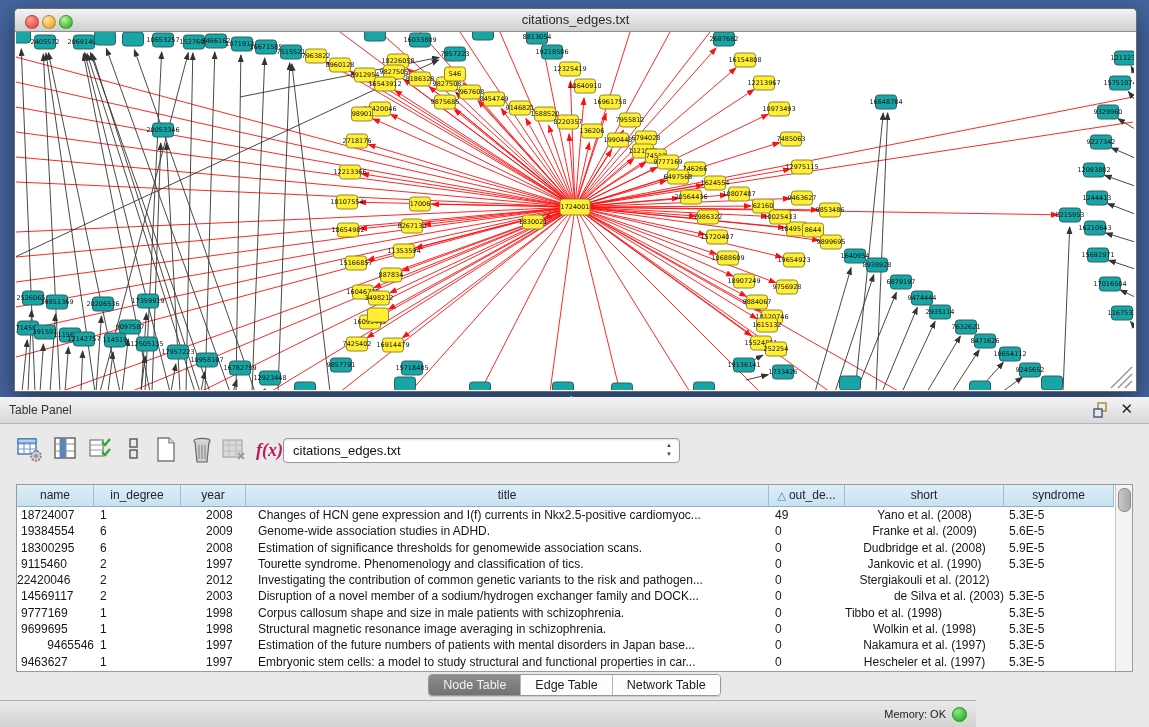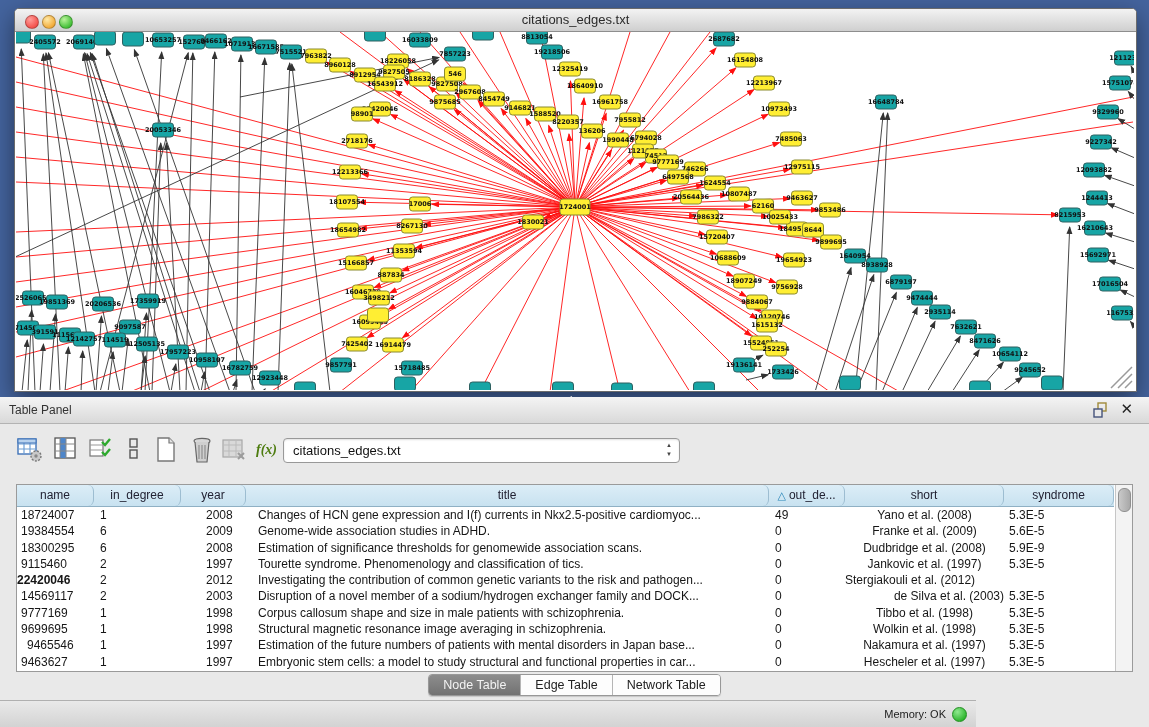--- a/index.html
+++ b/index.html
@@ -8,45 +8,45 @@
   #desktop{position:absolute;left:0;top:0;width:1149px;height:397px;background:#44649e;}
   #gwin{position:absolute;left:14px;top:8px;width:1121px;height:382px;border:1px solid #6b6b6b;
     border-radius:5px 5px 0 0;box-shadow:0 8px 24px rgba(0,0,0,.45);background:#fff;}
   #titlebar{position:absolute;left:0;top:0;right:0;height:22px;border-radius:4px 4px 0 0;
     background:linear-gradient(#f3f3f3,#cfcfcf);border-bottom:1px solid #8e8e8e;}
   .tl{position:absolute;top:6px;width:12px;height:12px;border-radius:50%;border:1px solid rgba(0,0,0,.25);}
   #tl-close{left:10px;background:radial-gradient(circle at 35% 30%,#ff9d99,#f4534e 70%);}
   #tl-min{left:27px;background:radial-gradient(circle at 35% 30%,#ffe9a6,#f3ad3c 70%);}
   #tl-zoom{left:44px;background:radial-gradient(circle at 35% 30%,#b9f39a,#46c13a 70%);}
   #gtitle{position:absolute;left:0;right:0;top:3px;text-align:center;font-size:13px;color:#2b2b2b;}
-  #canvas{position:absolute;left:1px;top:23px;width:1118px;height:358px;background:#ffffff;overflow:hidden;font-weight:bold;}
+  #canvas{position:absolute;left:1px;top:23px;width:1118px;height:358px;background:#ffffff;overflow:hidden;}
   #grip{position:absolute;right:1px;bottom:1px;}
   
   #cursor{position:absolute;left:570px;top:396px;width:9px;height:11px;}
   
   #panel{position:absolute;left:0;top:397px;width:1149px;height:330px;background:#e9e9e9;}
   #phead{position:absolute;left:0;top:0;width:1149px;height:26px;
     background:linear-gradient(#f4f4f4,#d9d9d9);border-bottom:1px solid #b3b3b3;}
   #ptitle{position:absolute;left:9px;top:6px;font-size:12px;color:#333;}
   #float-btn{position:absolute;right:40px;top:5px;width:16px;height:16px;cursor:pointer;}
   #close-btn{position:absolute;right:16px;top:3px;font-size:15px;font-weight:bold;color:#222;cursor:pointer;}
   #toolbar{position:absolute;left:16px;top:38px;height:36px;}
   .tbtn{position:absolute;top:0;width:28px;height:30px;cursor:pointer;}
   #fx{font-family:"Liberation Serif","DejaVu Serif",serif;font-style:italic;font-weight:bold;
-      font-size:14px;color:#4d7c0f;line-height:30px;}
+      font-size:18px;color:#be185d;line-height:30px;}
   #combo{position:absolute;left:267px;top:3px;width:395px;height:23px;background:#fff;
     border:1px solid #999;border-radius:4px;box-shadow:inset 0 1px 2px rgba(0,0,0,.12);}
   #combo-val{position:absolute;left:9px;top:4px;font-size:13px;color:#111;}
   #combo-arrows{position:absolute;right:7px;top:2px;font-size:6px;color:#444;line-height:9px;text-align:center;}
   
   #tablebox{position:absolute;left:16px;top:87px;width:1115px;height:186px;background:#fff;border:1px solid #9a9a9a;}
   #thead{position:absolute;left:0;top:0;height:21px;width:1097px;display:flex;
     background:linear-gradient(#dcedf7,#c8e2f0);border-bottom:1px solid #8fb0c4;}
   .hcell{height:21px;line-height:21px;font-size:12px;color:#223;text-align:center;
-    border-right:1px solid #9dbdd1;box-sizing:border-box;overflow:hidden;white-space:nowrap;border-radius:6px;}
+    border-right:1px solid #9dbdd1;box-sizing:border-box;overflow:hidden;white-space:nowrap;}
   .sortglyph{color:#2a86b8;font-size:11px;margin-right:3px;}
   #tbody{position:absolute;left:0;top:22px;width:1097px;}
   .trow{height:16.3px;display:flex;}
   .tcell{font-size:12px;color:#161616;line-height:16px;white-space:nowrap;overflow:hidden;box-sizing:border-box;}
   #vscroll{position:absolute;right:0;top:0;bottom:0;width:16px;background:#f3f3f3;border-left:1px solid #c6c6c6;}
   #vthumb{position:absolute;left:2px;top:3px;width:11px;height:22px;border-radius:6px;
     background:linear-gradient(90deg,#c9c9c9,#a8a8a8);border:1px solid #909090;}
   
   #tabsbar{position:absolute;left:0;top:277px;width:1149px;height:24px;text-align:center;}
   #seg{display:inline-flex;border:1px solid #989898;border-radius:4px;overflow:hidden;
@@ -615,69 +615,69 @@
           <div class="tcell" style="width: 159px; padding-left: 0px; text-align: center;">Franke et al. (2009)</div>
           <div class="tcell" style="width: 110px; padding-left: 5px;">5.6E-5</div>
         </div>
         <div class="trow">
           <div class="tcell" style="width: 77px; padding-left: 4px;">18300295</div>
           <div class="tcell" style="width: 87px; padding-left: 6px;">6</div>
           <div class="tcell" style="width: 65px; padding-left: 25px;">2008</div>
           <div class="tcell" style="width: 523px; padding-left: 12px;">Estimation of significance thresholds for genomewide association scans.</div>
           <div class="tcell" style="width: 76px; padding-left: 6px;">0</div>
           <div class="tcell" style="width: 159px; padding-left: 0px; text-align: center;">Dudbridge et al. (2008)</div>
-          <div class="tcell" style="width: 110px; padding-left: 5px;">5.9E-9</div>
+          <div class="tcell" style="width: 110px; padding-left: 5px;">5.9E-5</div>
         </div>
         <div class="trow">
           <div class="tcell" style="width: 77px; padding-left: 4px;">9115460</div>
           <div class="tcell" style="width: 87px; padding-left: 6px;">2</div>
           <div class="tcell" style="width: 65px; padding-left: 25px;">1997</div>
           <div class="tcell" style="width: 523px; padding-left: 12px;">Tourette syndrome. Phenomenology and classification of tics.</div>
           <div class="tcell" style="width: 76px; padding-left: 6px;">0</div>
-          <div class="tcell" style="width: 159px; padding-left: 0px; text-align: center;">Jankovic et al. (1997)</div>
+          <div class="tcell" style="width: 159px; padding-left: 0px; text-align: center;">Jankovic et al. (1990)</div>
           <div class="tcell" style="width: 110px; padding-left: 5px;">5.3E-5</div>
         </div>
         <div class="trow">
-          <div class="tcell" style="width: 77px;  font-weight: bold;">22420046</div>
+          <div class="tcell" style="width: 77px; ">22420046</div>
           <div class="tcell" style="width: 87px; padding-left: 6px;">2</div>
           <div class="tcell" style="width: 65px; padding-left: 25px;">2012</div>
           <div class="tcell" style="width: 523px; padding-left: 12px;">Investigating the contribution of common genetic variants to the risk and pathogen...</div>
           <div class="tcell" style="width: 76px; padding-left: 6px;">0</div>
-          <div class="tcell" style="width: 159px; padding-left: 0px; ">Stergiakouli et al. (2012)</div>
+          <div class="tcell" style="width: 159px; padding-left: 0px; text-align: center;">Stergiakouli et al. (2012)</div>
           <div class="tcell" style="width: 110px; padding-left: 5px; margin-top: 40px;">5.5E-5</div>
         </div>
         <div class="trow">
           <div class="tcell" style="width: 77px; padding-left: 4px;">14569117</div>
           <div class="tcell" style="width: 87px; padding-left: 6px;">2</div>
           <div class="tcell" style="width: 65px; padding-left: 25px;">2003</div>
           <div class="tcell" style="width: 523px; padding-left: 12px;">Disruption of a novel member of a sodium/hydrogen exchanger family and DOCK...</div>
           <div class="tcell" style="width: 76px; padding-left: 6px;">0</div>
           <div class="tcell" style="width: 159px; padding-left: 0px; text-align: right;">de Silva et al. (2003)</div>
           <div class="tcell" style="width: 110px; padding-left: 5px;">5.3E-5</div>
         </div>
         <div class="trow">
           <div class="tcell" style="width: 77px; padding-left: 4px;">9777169</div>
           <div class="tcell" style="width: 87px; padding-left: 6px;">1</div>
           <div class="tcell" style="width: 65px; padding-left: 25px;">1998</div>
           <div class="tcell" style="width: 523px; padding-left: 12px;">Corpus callosum shape and size in male patients with schizophrenia.</div>
           <div class="tcell" style="width: 76px; padding-left: 6px;">0</div>
-          <div class="tcell" style="width: 159px; padding-left: 0px; text-align: center;">Tibbo et al. (1998)</div>
+          <div class="tcell" style="width: 159px; padding-left: 0px; ">Tibbo et al. (1998)</div>
           <div class="tcell" style="width: 110px; padding-left: 5px;">5.3E-5</div>
         </div>
         <div class="trow">
           <div class="tcell" style="width: 77px; padding-left: 4px;">9699695</div>
           <div class="tcell" style="width: 87px; padding-left: 6px;">1</div>
           <div class="tcell" style="width: 65px; padding-left: 25px;">1998</div>
           <div class="tcell" style="width: 523px; padding-left: 12px;">Structural magnetic resonance image averaging in schizophrenia.</div>
           <div class="tcell" style="width: 76px; padding-left: 6px;">0</div>
           <div class="tcell" style="width: 159px; padding-left: 0px; text-align: center;">Wolkin et al. (1998)</div>
           <div class="tcell" style="width: 110px; padding-left: 5px;">5.3E-5</div>
         </div>
         <div class="trow">
-          <div class="tcell" style="width: 77px; padding-left: 10px;">9465546</div>
+          <div class="tcell" style="width: 77px; padding-left: 4px; text-align: right;">9465546</div>
           <div class="tcell" style="width: 87px; padding-left: 6px;">1</div>
           <div class="tcell" style="width: 65px; padding-left: 25px;">1997</div>
           <div class="tcell" style="width: 523px; padding-left: 12px;">Estimation of the future numbers of patients with mental disorders in Japan base...</div>
           <div class="tcell" style="width: 76px; padding-left: 6px;">0</div>
           <div class="tcell" style="width: 159px; padding-left: 0px; text-align: center;">Nakamura et al. (1997)</div>
           <div class="tcell" style="width: 110px; padding-left: 5px;">5.3E-5</div>
         </div>
         <div class="trow">
           <div class="tcell" style="width: 77px; padding-left: 4px;">9463627</div>
           <div class="tcell" style="width: 87px; padding-left: 6px;">1</div>

